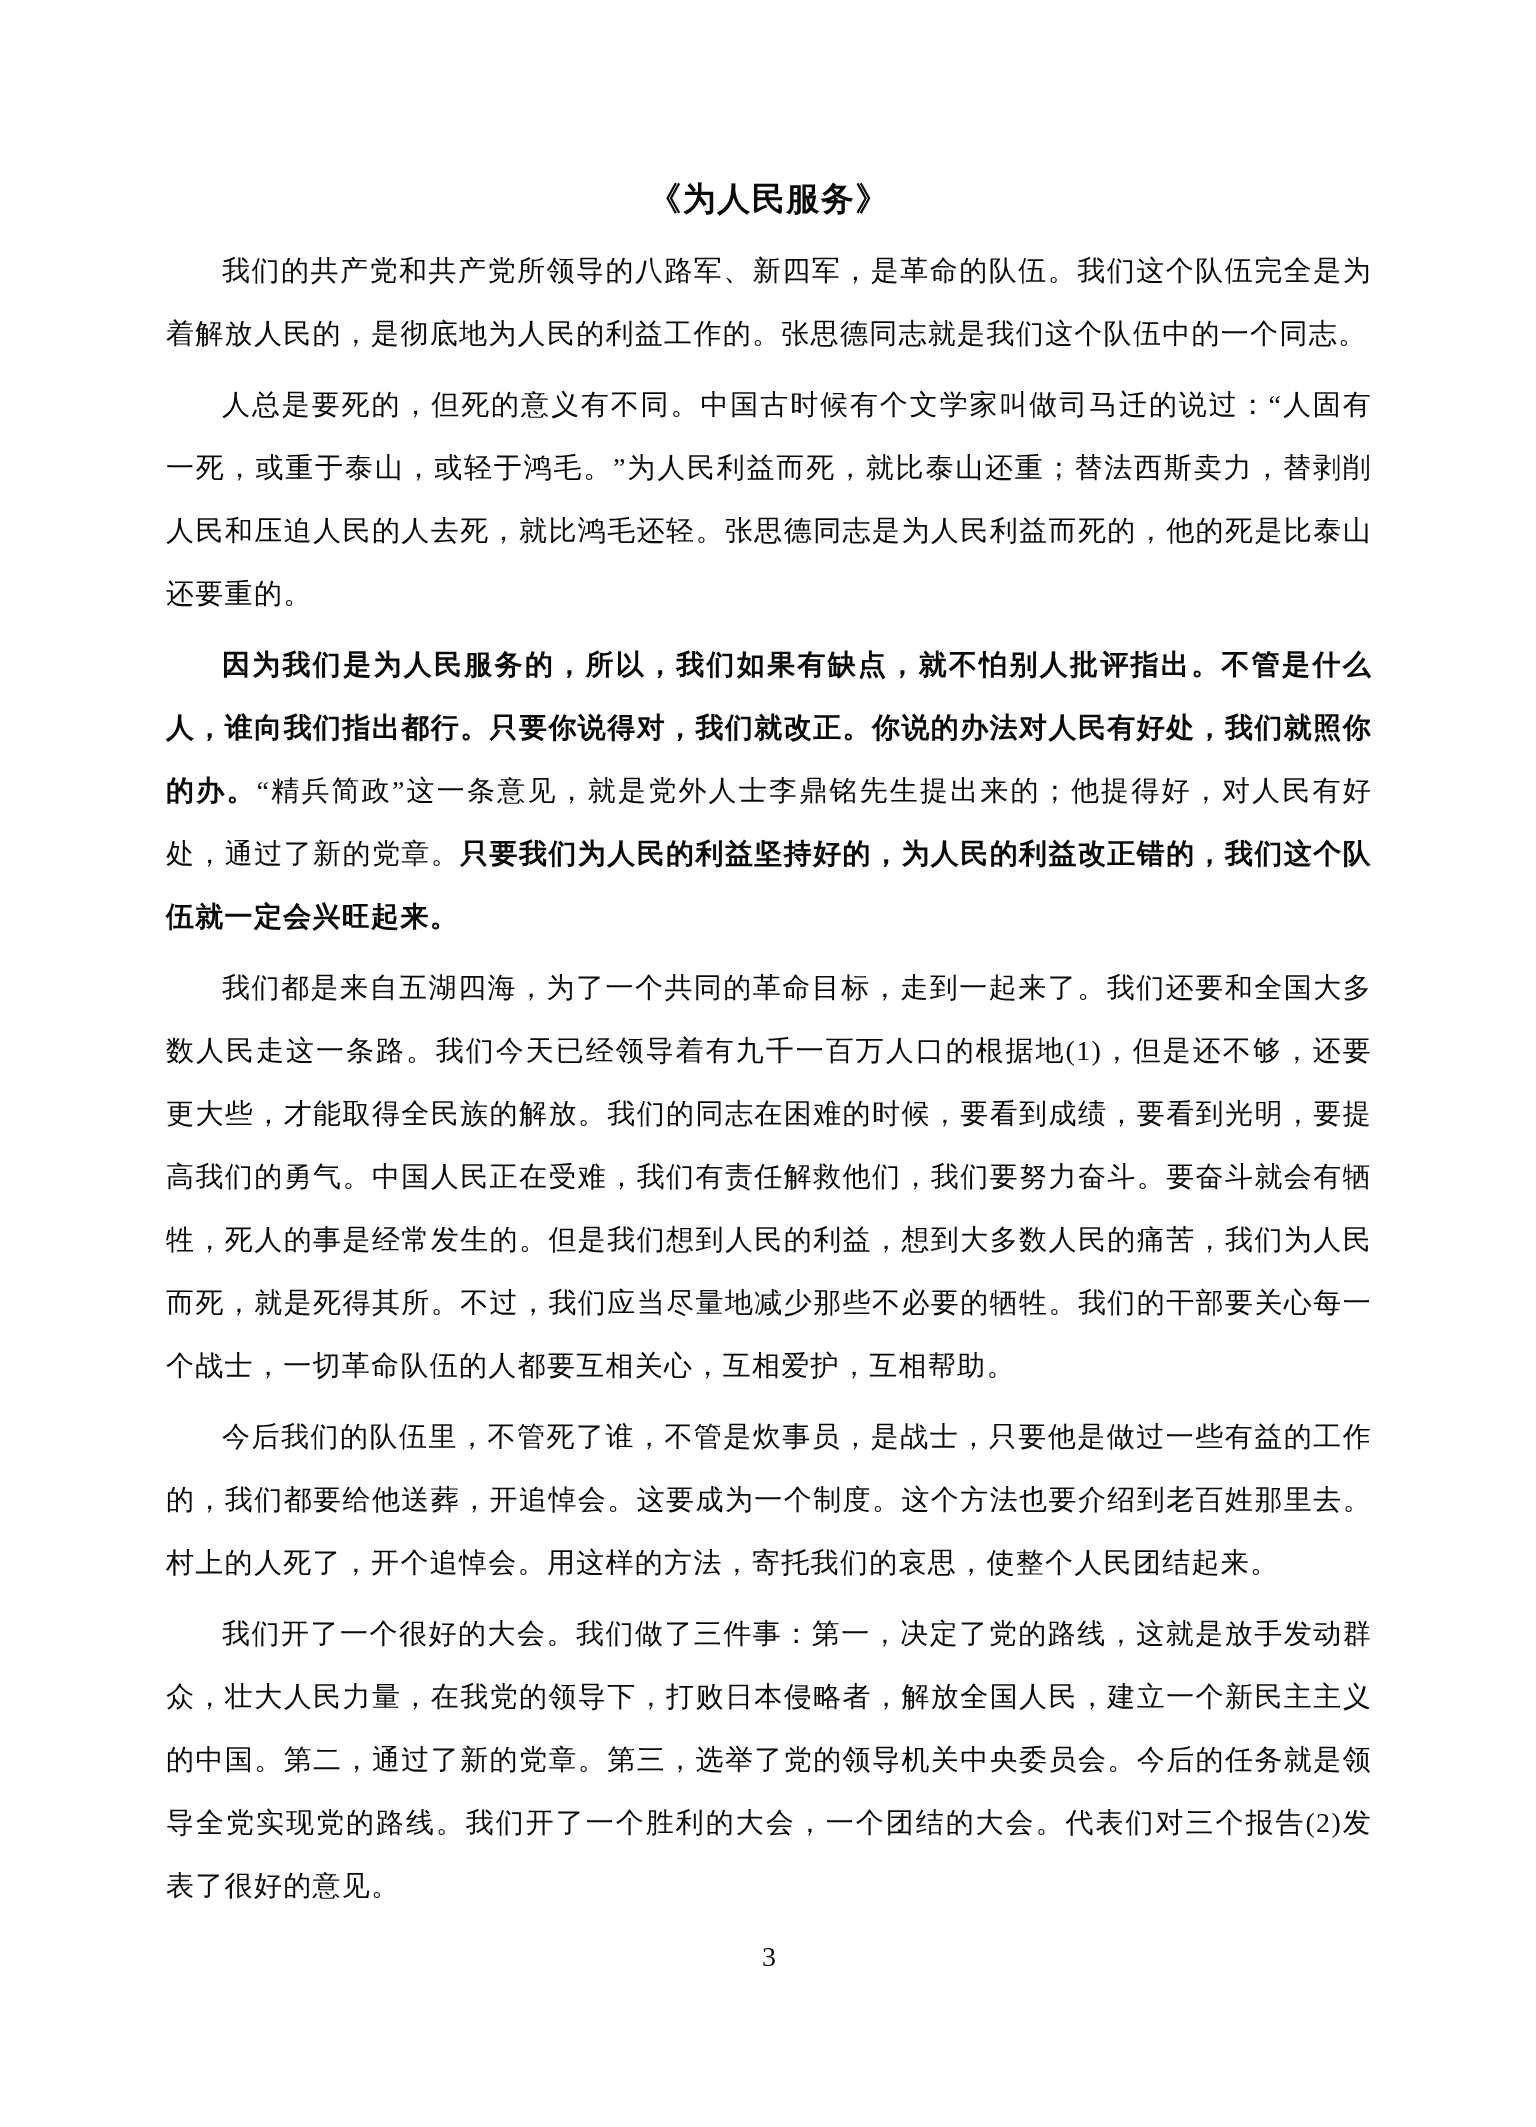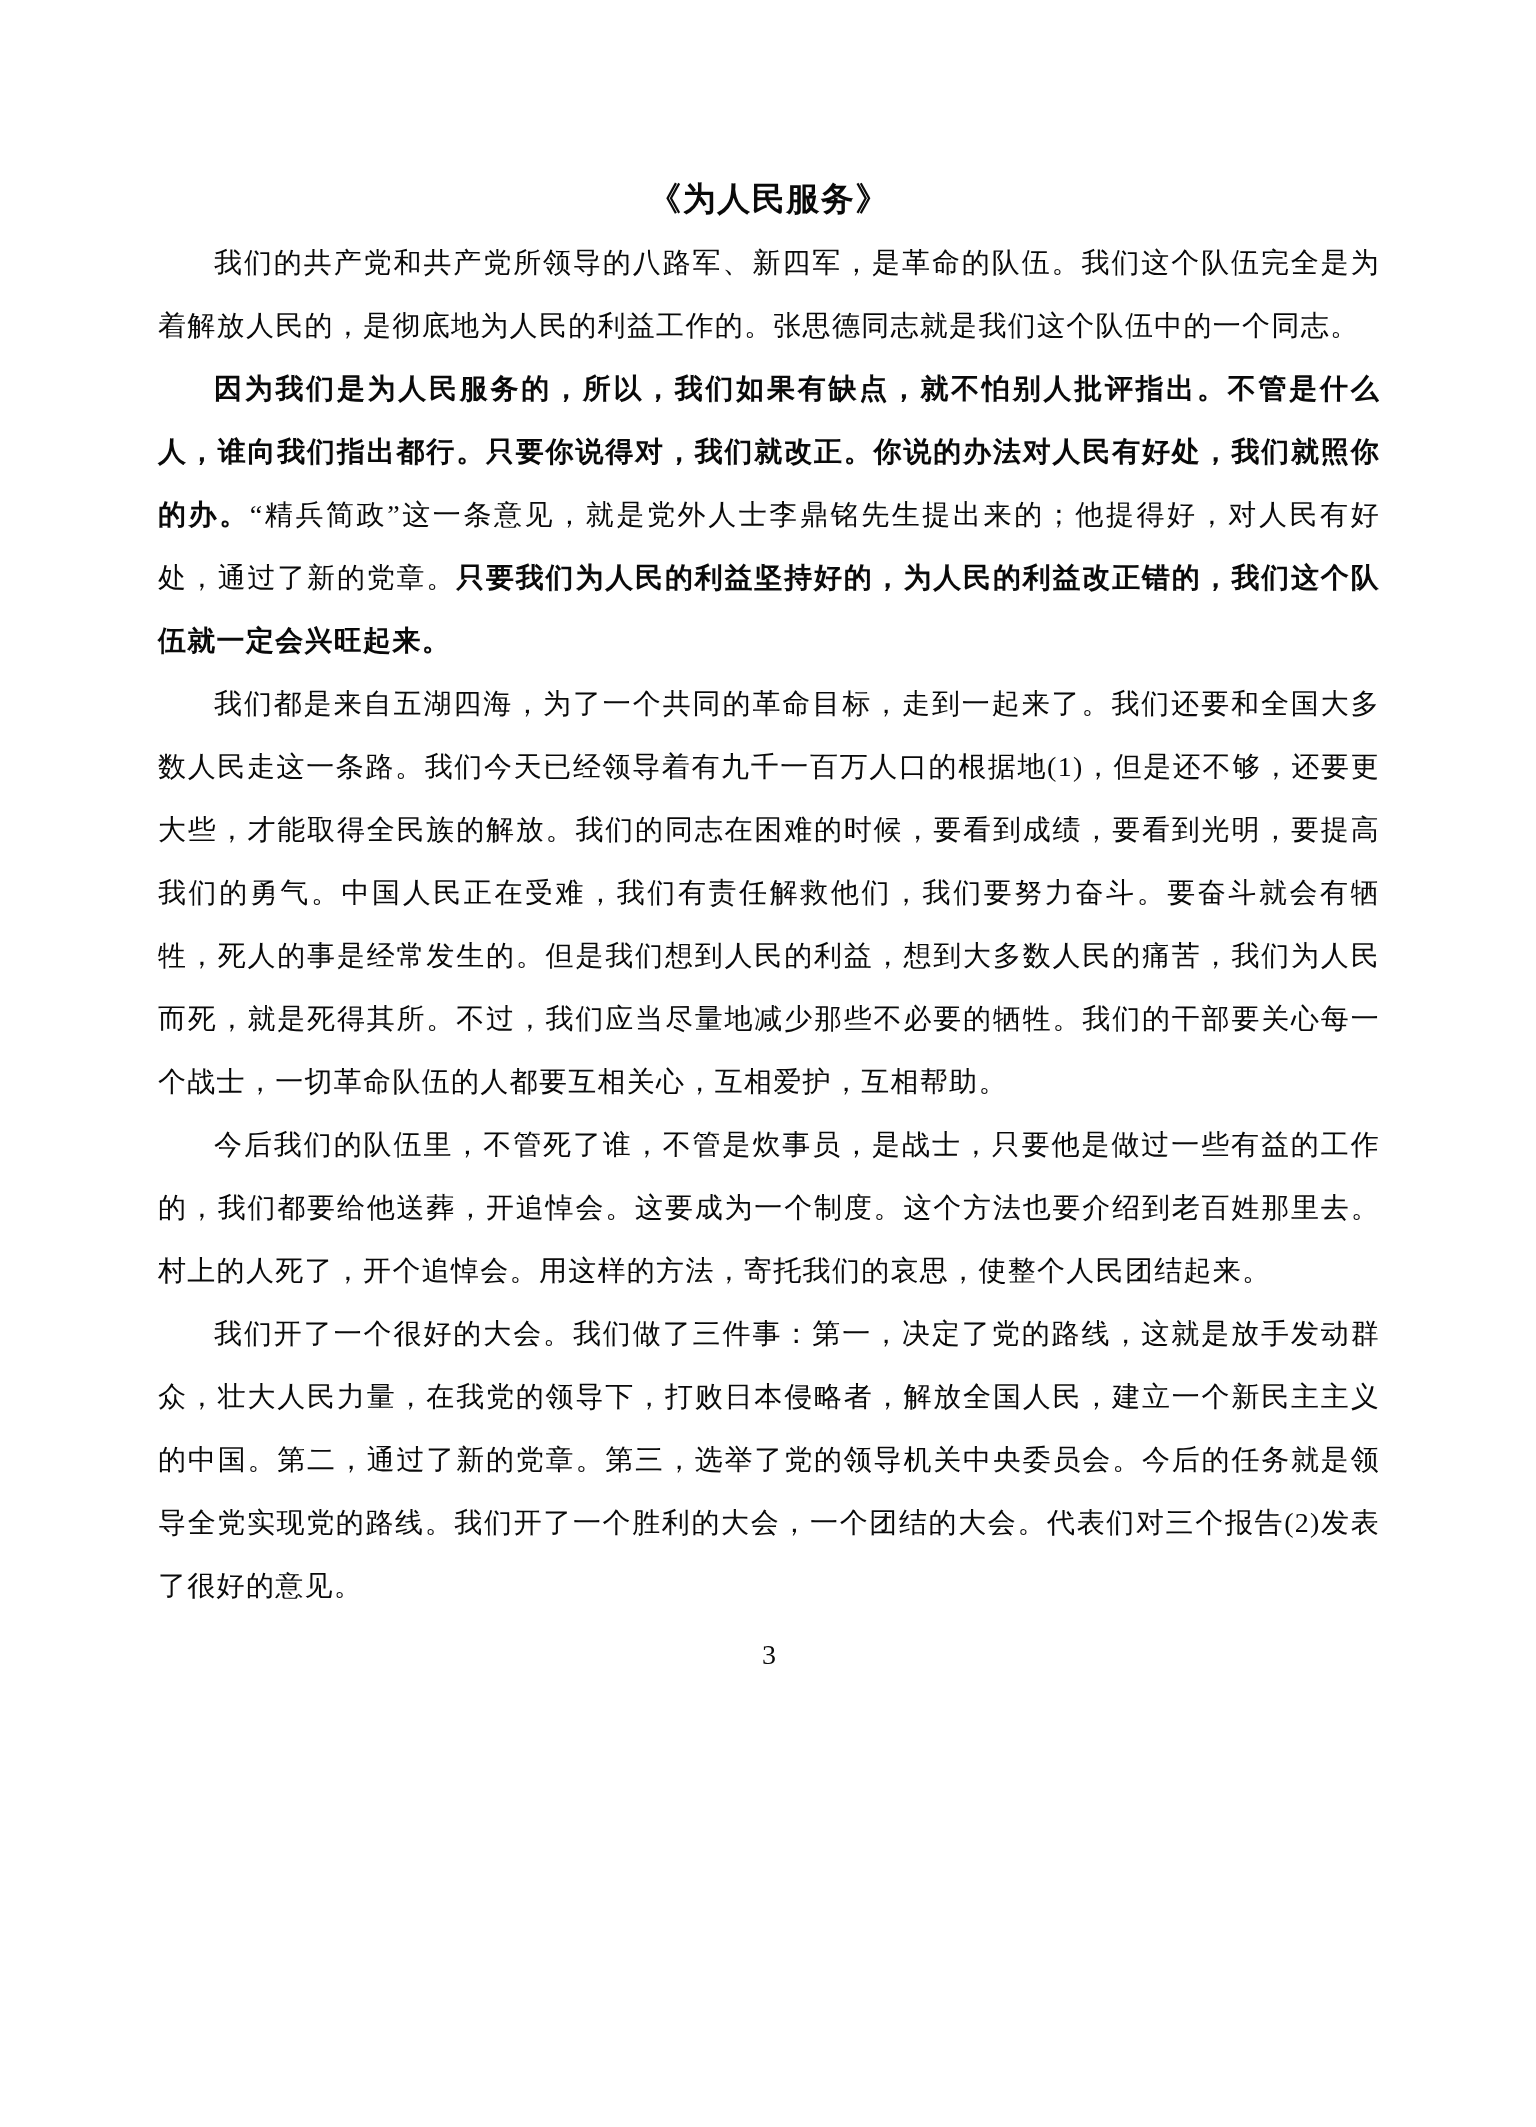--- a/index.html
+++ b/index.html
@@ -32,41 +32,42 @@
   .doc-title.second {
     margin-top: 70px;
   }
   .para {
     font-size: 28px;
     line-height: 63px;
     letter-spacing: 1.3px;
     text-align: justify;
     text-justify: inter-ideograph;
     text-indent: 2em;
-    margin: 0;
+    margin: 8px;
     word-break: normal;
     overflow-wrap: break-word;
   }
   .para .bold { font-weight: bold; }
   .page-number {
     text-align: center;
     font-size: 28px;
     line-height: 63px;
     margin-top: 6px;
   }
 </style>
 </head>
 <body>
 
 <div class="page">
 
   <h1 class="doc-title">《为人民服务》</h1>
 
   <p class="para">我们的共产党和共产党所领导的八路军、新四军，是革命的队伍。我们这个队伍完全是为着解放人民的，是彻底地为人民的利益工作的。张思德同志就是我们这个队伍中的一个同志。</p>
 
+  <p class="para">人总是要死的，但死的意义有不同。中国古时候有个文学家叫做司马迁的说过：“人固有一死，或重于泰山，或轻于鸿毛。”为人民利益而死，就比泰山还重；替法西斯卖力，替剥削人民和压迫人民的人去死，就比鸿毛还轻。张思德同志是为人民利益而死的，他的死是比泰山还要重的。</p>
 
   <p class="para"><span class="bold">因为我们是为人民服务的，所以，我们如果有缺点，就不怕别人批评指出。不管是什么人，谁向我们指出都行。只要你说得对，我们就改正。你说的办法对人民有好处，我们就照你的办。</span><span>“精兵简政”这一条意见，就是党外人士李鼎铭先生提出来的；他提得好，对人民有好处，通过了新的党章。</span><span class="bold">只要我们为人民的利益坚持好的，为人民的利益改正错的，我们这个队伍就一定会兴旺起来。</span></p>
 
   <p class="para">我们都是来自五湖四海，为了一个共同的革命目标，走到一起来了。我们还要和全国大多数人民走这一条路。我们今天已经领导着有九千一百万人口的根据地(1)，但是还不够，还要更大些，才能取得全民族的解放。我们的同志在困难的时候，要看到成绩，要看到光明，要提高我们的勇气。中国人民正在受难，我们有责任解救他们，我们要努力奋斗。要奋斗就会有牺牲，死人的事是经常发生的。但是我们想到人民的利益，想到大多数人民的痛苦，我们为人民而死，就是死得其所。不过，我们应当尽量地减少那些不必要的牺牲。我们的干部要关心每一个战士，一切革命队伍的人都要互相关心，互相爱护，互相帮助。</p>
 
   <p class="para">今后我们的队伍里，不管死了谁，不管是炊事员，是战士，只要他是做过一些有益的工作的，我们都要给他送葬，开追悼会。这要成为一个制度。这个方法也要介绍到老百姓那里去。村上的人死了，开个追悼会。用这样的方法，寄托我们的哀思，使整个人民团结起来。</p>
 
 
   <p class="para">我们开了一个很好的大会。我们做了三件事：第一，决定了党的路线，这就是放手发动群众，壮大人民力量，在我党的领导下，打败日本侵略者，解放全国人民，建立一个新民主主义的中国。第二，通过了新的党章。第三，选举了党的领导机关中央委员会。今后的任务就是领导全党实现党的路线。我们开了一个胜利的大会，一个团结的大会。代表们对三个报告(2)发表了很好的意见。</p>
 

